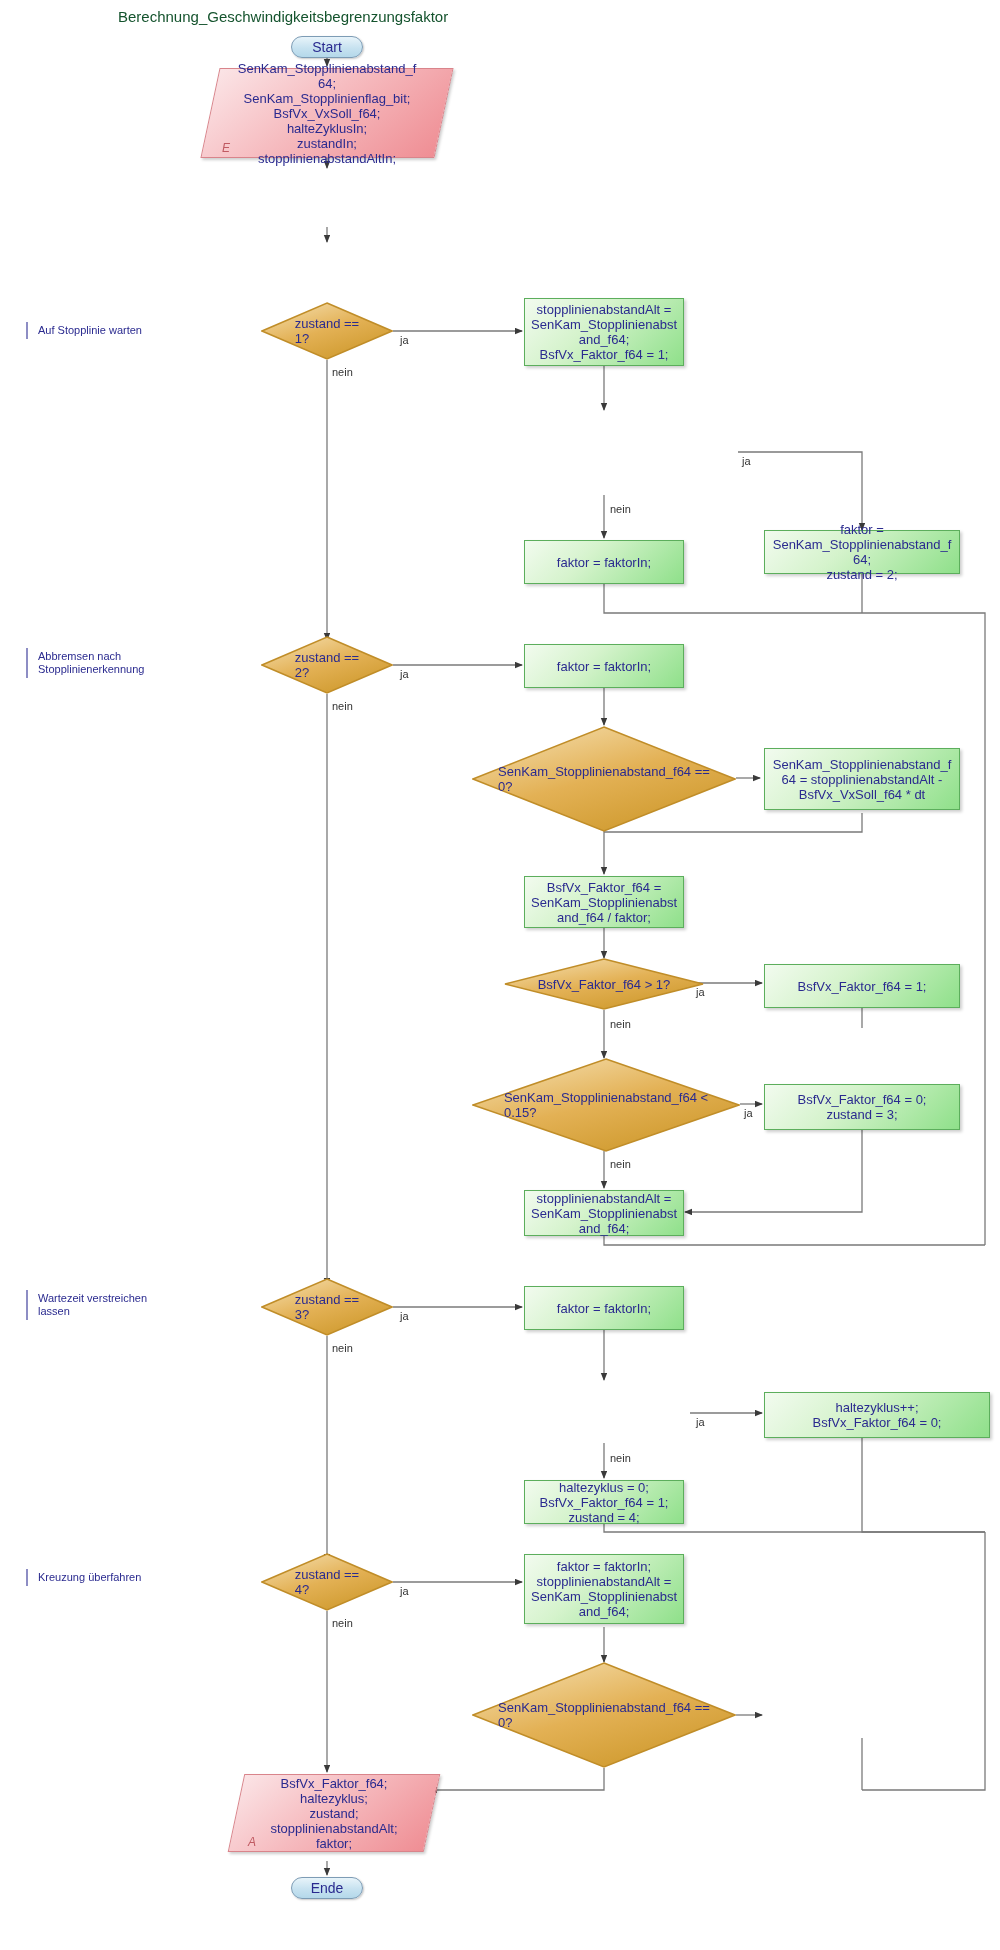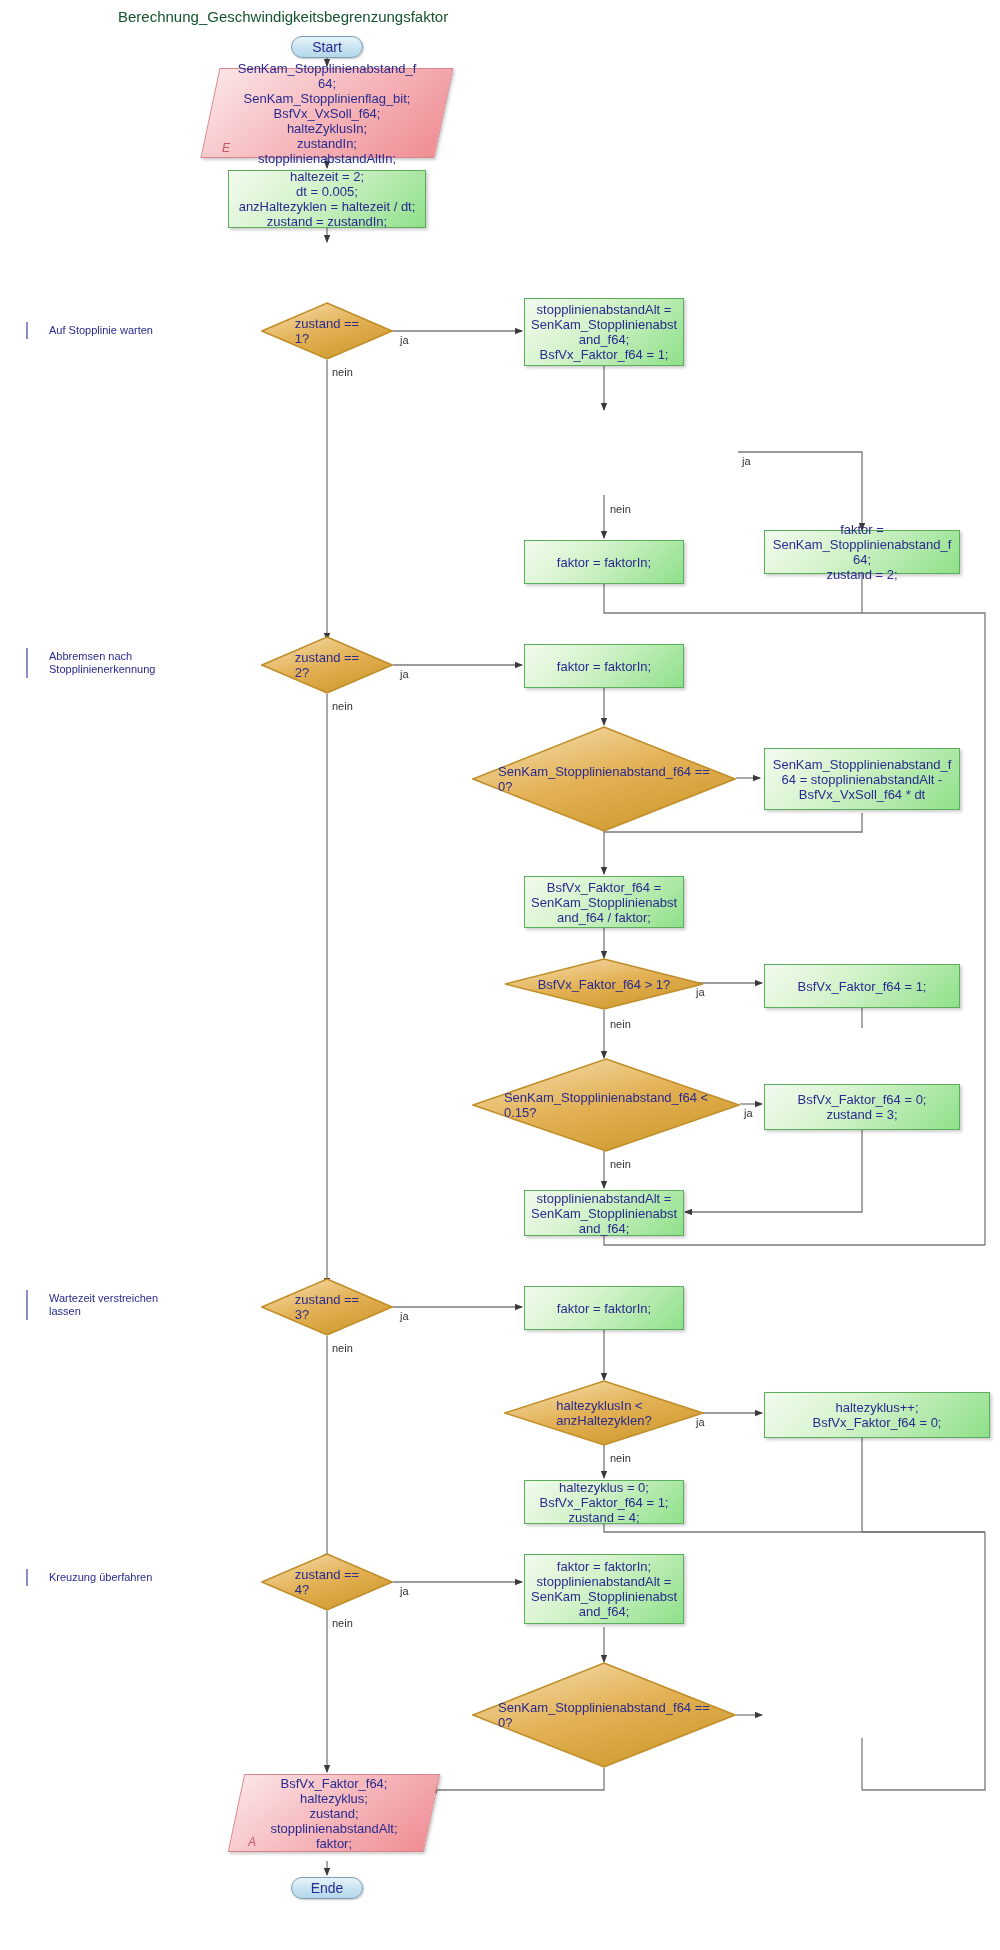--- a/index.html
+++ b/index.html
@@ -121,21 +121,21 @@
     color: #333333;
     z-index: 6;
   }
   
   .phase {
     position: absolute;
     font-size: 11px;
     line-height: 13px;
     color: #2a2a8f;
     border-left: 2px solid #8d8dc4;
-    padding: 2px 0 2px 21px;
+    padding: 2px 0 2px 10px;
     white-space: pre-line;
     z-index: 4;
   }
   
   #diagram-title {
     position: absolute;
     left: 118px;
     top: 8px;
     font-size: 15px;
     color: #14532d;
@@ -253,24 +253,20 @@
     <div class="io-text">SenKam_Stopplinienabstand_f
 64;
 SenKam_Stopplinienflag_bit;
 BsfVx_VxSoll_f64;
 halteZyklusIn;
 zustandIn;
 stopplinienabstandAltIn;</div>
     <div class="io-tag">E</div>
   </div>
 
-  <div class="node process" style="left:228px; top:170px; width:198px; height:58px;">haltezeit = 2;
-dt = 0.005;
-anzHaltezyklen = haltezeit / dt;
-zustand = zustandIn;</div>
 
   <div class="decision" style="left:261px; top:302px; width:132px; height:58px;">
     <svg viewBox="0 0 132 58" preserveAspectRatio="none">
       <defs>
           <linearGradient id="dg1" x1="0" y1="0" x2="0.7" y2="1">
         <stop offset="0%" stop-color="#f6e2b6"></stop>
             <stop offset="55%" stop-color="#e3b155"></stop>
             <stop offset="100%" stop-color="#cf9a2e"></stop>
       </linearGradient>
         </defs>
@@ -358,27 +354,20 @@
       <polygon points="66,1 131,29 66,57 1,29" fill="url(#dg1)" stroke="#c08d28" stroke-width="1.5"></polygon>
     </svg>
     <div class="dec-text">zustand ==
 3?</div>
   </div>
   <div class="edge-label" style="left:400px; top:1310px;">ja</div>
   <div class="edge-label" style="left:332px; top:1342px;">nein</div>
 
   <div class="node process" style="left:524px; top:1286px; width:160px; height:44px;">faktor = faktorIn;</div>
 
-  <div class="decision" style="left:504px; top:1380px; width:200px; height:66px;">
-    <svg viewBox="0 0 200 66" preserveAspectRatio="none">
-      <polygon points="100,1 199,33 100,65 1,33" fill="url(#dg1)" stroke="#c08d28" stroke-width="1.5"></polygon>
-    </svg>
-    <div class="dec-text">haltezyklusIn &lt;
-anzHaltezyklen?</div>
-  </div>
   <div class="edge-label" style="left:696px; top:1416px;">ja</div>
   <div class="edge-label" style="left:610px; top:1452px;">nein</div>
 
   <div class="node process" style="left:764px; top:1392px; width:226px; height:46px;">haltezyklus++;
 BsfVx_Faktor_f64 = 0;</div>
 
   <div class="node process" style="left:524px; top:1480px; width:160px; height:44px;">haltezyklus = 0;
 BsfVx_Faktor_f64 = 1;
 zustand = 4;</div>
 

